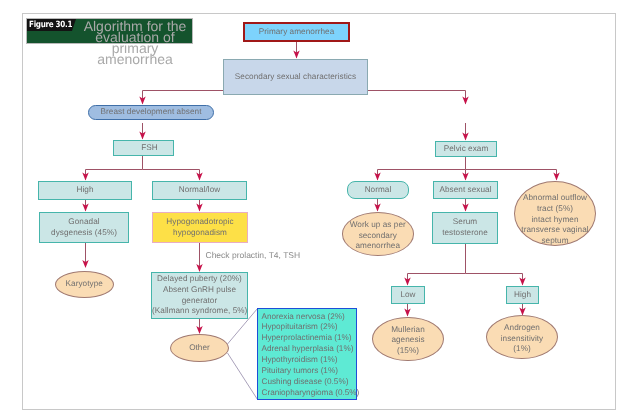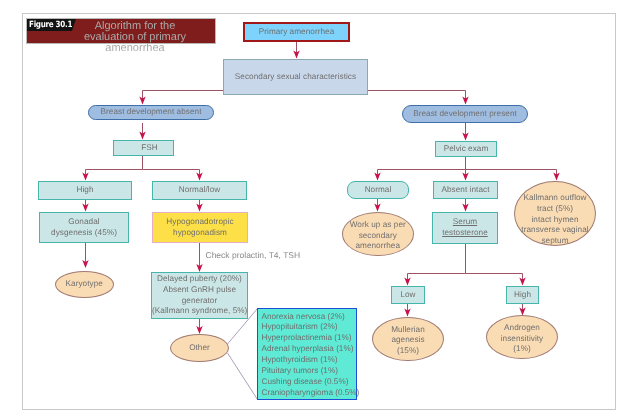--- a/index.html
+++ b/index.html
@@ -2,25 +2,25 @@
 <html><head>
 <meta charset="utf-8">
 <style>
   html,body{margin:0;padding:0;}
   body{width:640px;height:418px;background:#ffffff;font-family:"Liberation Sans",sans-serif;overflow:hidden;-webkit-font-smoothing:antialiased;text-rendering:geometricPrecision;}
   #page{position:absolute;left:0;top:0;width:640px;height:418px;background:#fff;}
   #frame{position:absolute;left:22px;top:13px;width:594px;height:397px;border:1px solid #c8c8c8;box-sizing:border-box;background:#fff;}
   #svg{position:absolute;left:0;top:0;width:640px;height:418px;pointer-events:none;}
 
   
-  #caption{position:absolute;left:26px;top:18px;width:190px;height:26px;border:1px solid #b9b9b9;box-sizing:border-box;background:#7f1d1d;}
+  #caption{position:absolute;left:26px;top:18px;width:167px;height:26px;border:1px solid #b9b9b9;box-sizing:border-box;background:#14532d;}
   #fig-label{position:absolute;left:0px;top:0px;height:12px;}
   #fig-label .bgwrap{position:absolute;left:0;top:0;}
   #fig-label-text{position:absolute;left:2.2px;top:0px;color:#fff;font-weight:bold;font-size:8.5px;line-height:12px;letter-spacing:-0.3px;white-space:nowrap;font-family:"DejaVu Sans Condensed","DejaVu Sans",sans-serif;transform:scaleX(0.94);transform-origin:left center;}
-  #caption-text{position:absolute;left:51px;top:1.6px;width:114px;color:#a9a9a9;font-size:11px;line-height:11.2px;text-align:center;}
+  #caption-text{position:absolute;left:51px;top:1.6px;width:114px;color:#a9a9a9;font-size:14px;line-height:11.2px;text-align:center;}
 
   .nd{position:absolute;box-sizing:border-box;display:flex;align-items:center;justify-content:center;text-align:center;color:#706f6f;font-size:8.2px;line-height:10.7px;letter-spacing:0.05px;}
   .nd span{display:block;width:100%;}
   .nd [data-name="text-line"]{white-space:nowrap;}
   .teal{background:#cbe6e6;border:1px solid #46b5ab;}
   .pink{background:#fde047;border:1px solid #e9adc3;}
   .orange{background:#7dd3fc;border:2px solid #a01818;}
   .lblue{background:#c8d7ea;border:1px solid #8aa9b1;}
   .pill{background:#9fbde1;border:1px solid #3f6fa8;border-radius:999px;}
   .lav{background:#5eead4;border:1px solid #1d4ed8;}
@@ -113,23 +113,20 @@
     </div>
 
   <div class="nd lblue" data-name="node-secondary-sexual-characteristics" style="left:223px;top:59px;width:145px;height:36px;">
       <span>Secondary sexual characteristics</span>
     </div>
 
   <div class="nd pill" data-name="node-breast-development-absent" style="left:88px;top:105px;width:126px;height:15px;align-items:center;">
       <span>Breast development absent</span>
     </div>
 
-  <div class="nd pill" data-name="node-breast-development-present" style="left:402px;top:105px;width:126px;height:18px;">
-      <span>Breast development present</span>
-    </div>
 
   <div class="nd teal" data-name="node-fsh" style="left:113px;top:140px;width:61px;height:16px;padding-left:12px;">
       <span>FSH</span>
     </div>
 
   <div class="nd teal" data-name="node-pelvic-exam" style="left:435px;top:141px;width:62px;height:16px;">
       <span>Pelvic exam</span>
     </div>
 
   <div class="nd teal" data-name="node-fsh-high" style="left:38px;top:181px;width:94px;height:19px;">
@@ -138,26 +135,26 @@
 
   <div class="nd teal" data-name="node-fsh-normal-low" style="left:152px;top:181px;width:95px;height:19px;">
       <span>Normal/low</span>
     </div>
 
   <div class="nd teal" data-name="node-normal" style="left:347px;top:181px;width:62px;height:18px;border-radius:8px;">
       <span>Normal</span>
     </div>
 
   <div class="nd teal" data-name="node-absent-uterus" style="left:433px;top:181px;width:65px;height:18px;">
-      <span>Absent intact</span>
+      <span>Absent sexual</span>
     </div>
 
   <div class="nd ell peach multi" data-name="node-abnormal-outflow-tract" style="left:514px;top:181px;width:82px;height:65px;padding-top:13px;">
       <span>
-        <div data-name="text-line">Kallmann outflow</div>
+        <div data-name="text-line">Abnormal outflow</div>
         <div data-name="text-line">tract (5%)</div>
         <div data-name="text-line">intact hymen</div>
         <div data-name="text-line">transverse vaginal</div>
         <div data-name="text-line">septum</div>
       </span>
     </div>
 
   <div class="nd teal" data-name="node-gonadal-dysgenesis" style="left:39px;top:212px;width:90px;height:31px;">
       <span>
         <div data-name="text-line">Gonadal</div>
@@ -173,21 +170,21 @@
     </div>
 
   <div class="nd ell peach multi" data-name="node-work-up-secondary-amenorrhea" style="left:341.5px;top:212px;width:72.5px;height:44px;">
       <span>
         <div data-name="text-line">Work up as per</div>
         <div data-name="text-line">secondary</div>
         <div data-name="text-line">amenorrhea</div>
       </span>
     </div>
 
-  <div class="nd teal" data-name="node-serum-testosterone" style="left:432px;top:212px;width:66px;height:32px;text-decoration:underline;">
+  <div class="nd teal" data-name="node-serum-testosterone" style="left:432px;top:212px;width:66px;height:32px;">
       <span>
         <div data-name="text-line">Serum</div>
         <div data-name="text-line">testosterone</div>
       </span>
     </div>
 
   <div class="nd ell peach" data-name="node-karyotype" style="left:54.5px;top:270.5px;width:59.5px;height:27px;">
       <span>Karyotype</span>
     </div>
 

